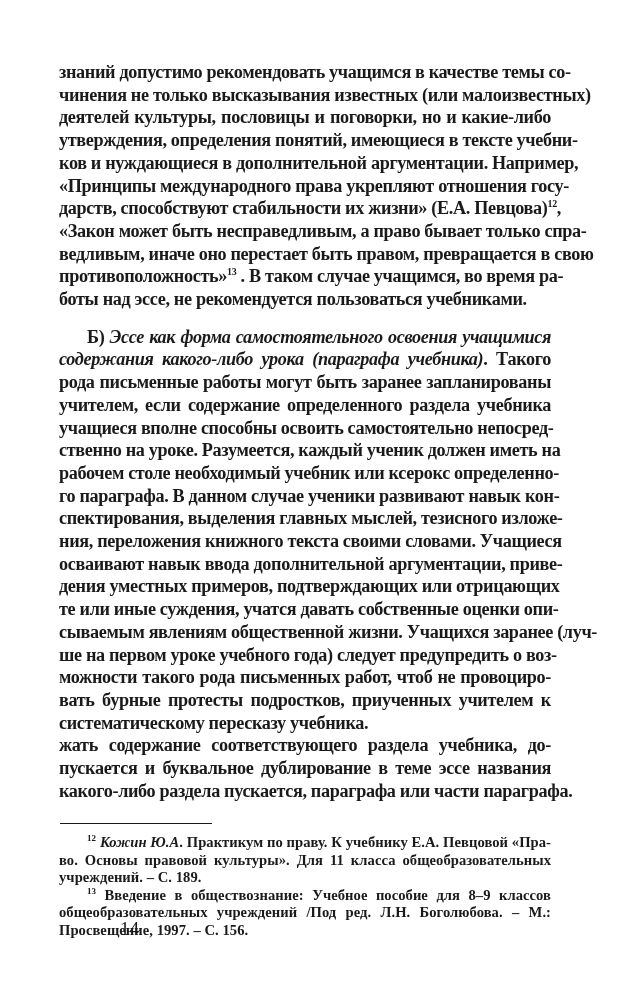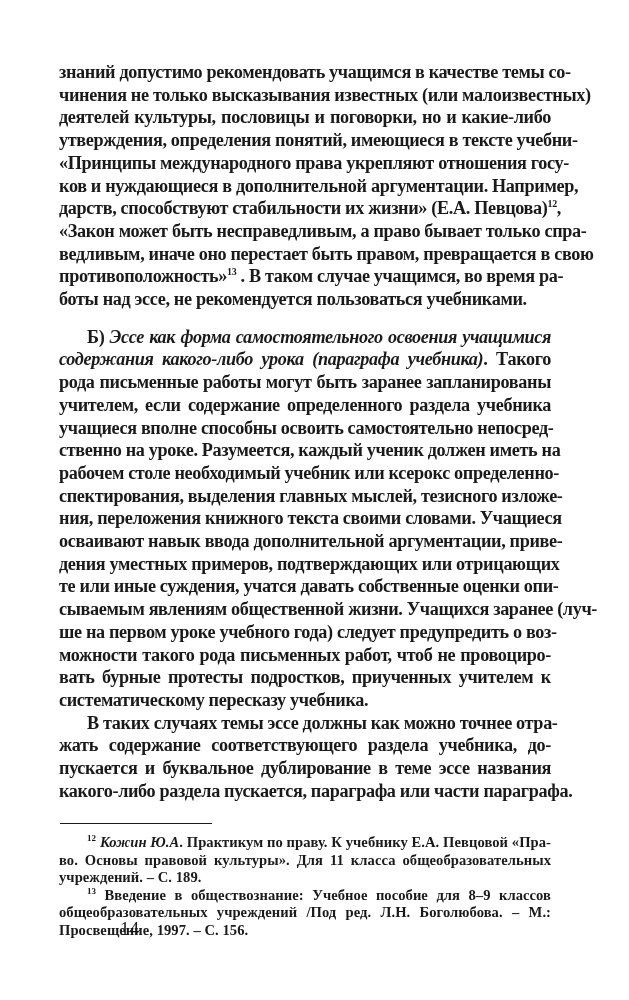--- a/index.html
+++ b/index.html
@@ -70,53 +70,53 @@
 </head>
 <body>
 
 <div class="page">
 
   <div class="body-text">
     <span class="line">знаний допустимо рекомендовать учащимся в качестве темы со-</span>
     <span class="line">чинения не только высказывания известных (или малоизвестных)</span>
     <span class="line">деятелей культуры, пословицы и поговорки, но и  какие-либо</span>
     <span class="line">утверждения, определения понятий, имеющиеся в тексте учебни-</span>
+    <span class="line">ков и нуждающиеся в дополнительной аргументации. Например,</span>
     <span class="line">«Принципы международного права укрепляют отношения госу-</span>
-    <span class="line">ков и нуждающиеся в дополнительной аргументации. Например,</span>
     <span class="line"><span>дарств, способствуют стабильности их жизни» (Е.А. Певцова)</span><sup>12</sup><span>,</span></span>
     <span class="line">«Закон может быть несправедливым, а право бывает только спра-</span>
     <span class="line">ведливым, иначе оно перестает быть правом, превращается в свою</span>
     <span class="line"><span>противоположность»</span><sup>13</sup><span> . В таком случае учащимся, во время ра-</span></span>
     <span class="line last">боты над эссе, не  рекомендуется пользоваться учебниками.</span>
   </div>
 
   <div class="gap"></div>
 
   <div class="body-text">
     <span class="line indent"><span>Б) </span><span class="it">Эссе  как  форма самостоятельного освоения учащимися</span></span>
     <span class="line"><span class="it">содержания какого-либо урока (параграфа учебника)</span><span>. Такого</span></span>
     <span class="line">рода  письменные работы  могут быть заранее запланированы</span>
     <span class="line">учителем,  если  содержание  определенного  раздела  учебника</span>
     <span class="line">учащиеся  вполне способны освоить самостоятельно непосред-</span>
     <span class="line">ственно на уроке. Разумеется, каждый ученик должен иметь на</span>
     <span class="line">рабочем столе необходимый учебник или ксерокс определенно-</span>
+    <span class="line">го параграфа. В данном случае ученики развивают навык кон-</span>
     <span class="line">спектирования, выделения главных мыслей, тезисного изложе-</span>
     <span class="line">ния,  переложения книжного текста своими словами. Учащиеся</span>
     <span class="line">осваивают навык  ввода дополнительной аргументации, приве-</span>
     <span class="line">дения уместных примеров, подтверждающих или отрицающих</span>
     <span class="line">те или иные суждения, учатся  давать собственные оценки опи-</span>
     <span class="line">сываемым явлениям общественной жизни. Учащихся заранее (луч-</span>
     <span class="line">ше на первом уроке учебного года) следует предупредить о воз-</span>
     <span class="line">можности такого рода письменных работ, чтоб не провоциро-</span>
     <span class="line">вать  бурные протесты   подростков,   приученных учителем к</span>
     <span class="line last">систематическому пересказу учебника.</span>
   </div>
 
   <div class="body-text">
-    <span class="line indent">В таких случаях темы эссе должны  как можно точнее отра-</span>
     <span class="line">жать  содержание  соответствующего раздела учебника, до-</span>
     <span class="line">пускается  и  буквальное  дублирование  в  теме  эссе  названия</span>
     <span class="line">какого-либо раздела пускается,  параграфа или части параграфа.</span>
   </div>
 
   <div class="sep"></div>
 
   <div class="notes">
     <span class="line indent"><sup>12</sup> <span class="it">Кожин Ю.А</span><span>. Практикум по праву. К учебнику Е.А. Певцовой «Пра-</span></span>
     <span class="line">во. Основы правовой культуры». Для 11 класса общеобразовательных</span>

